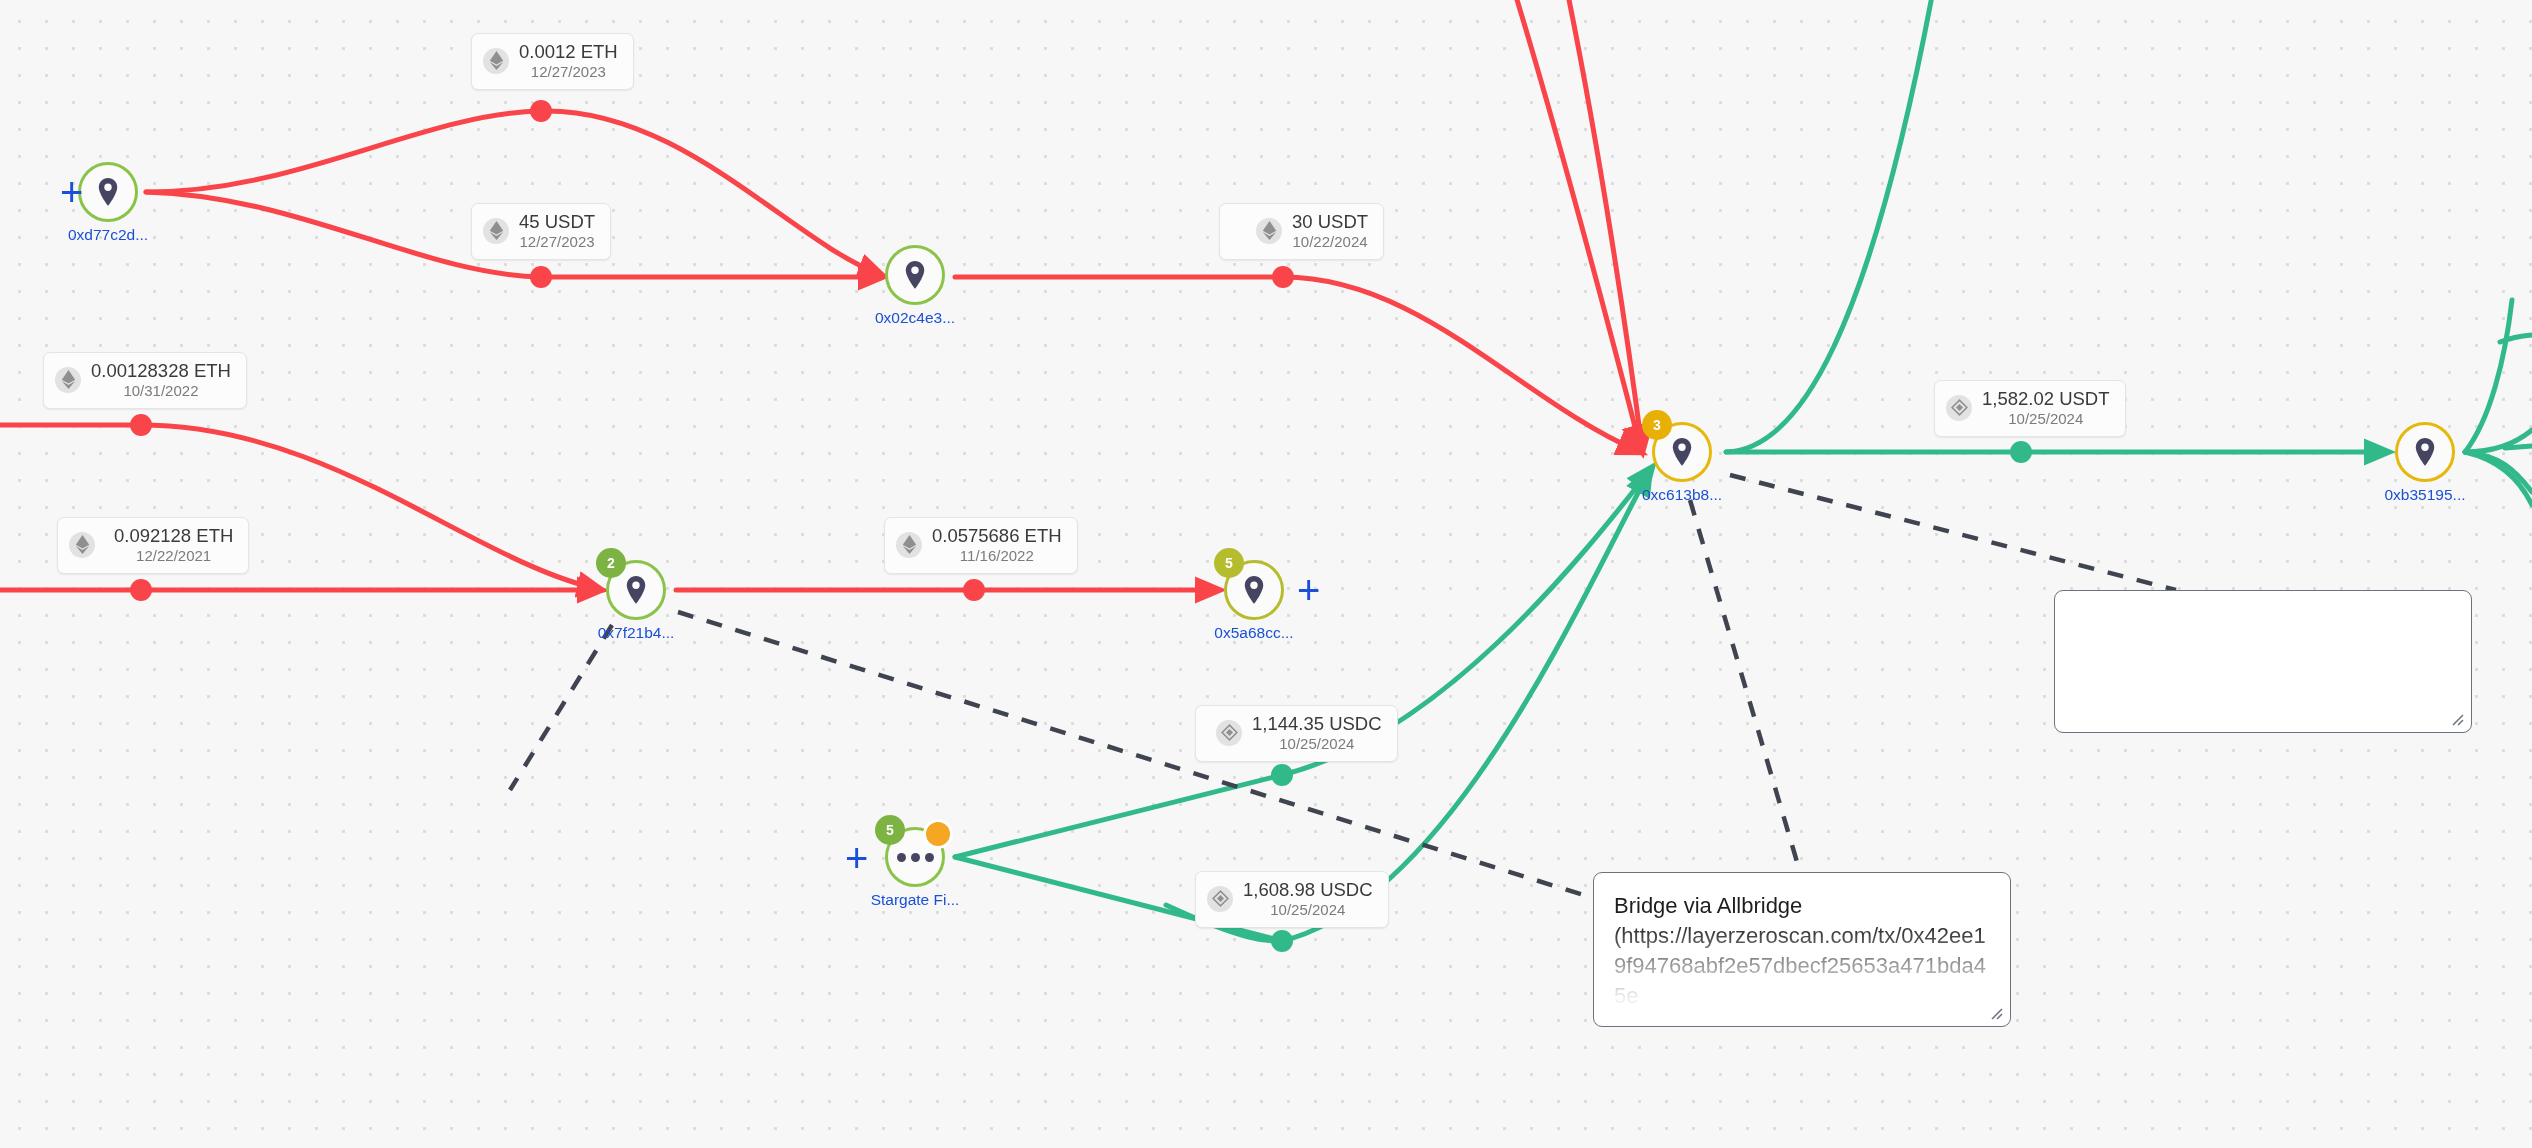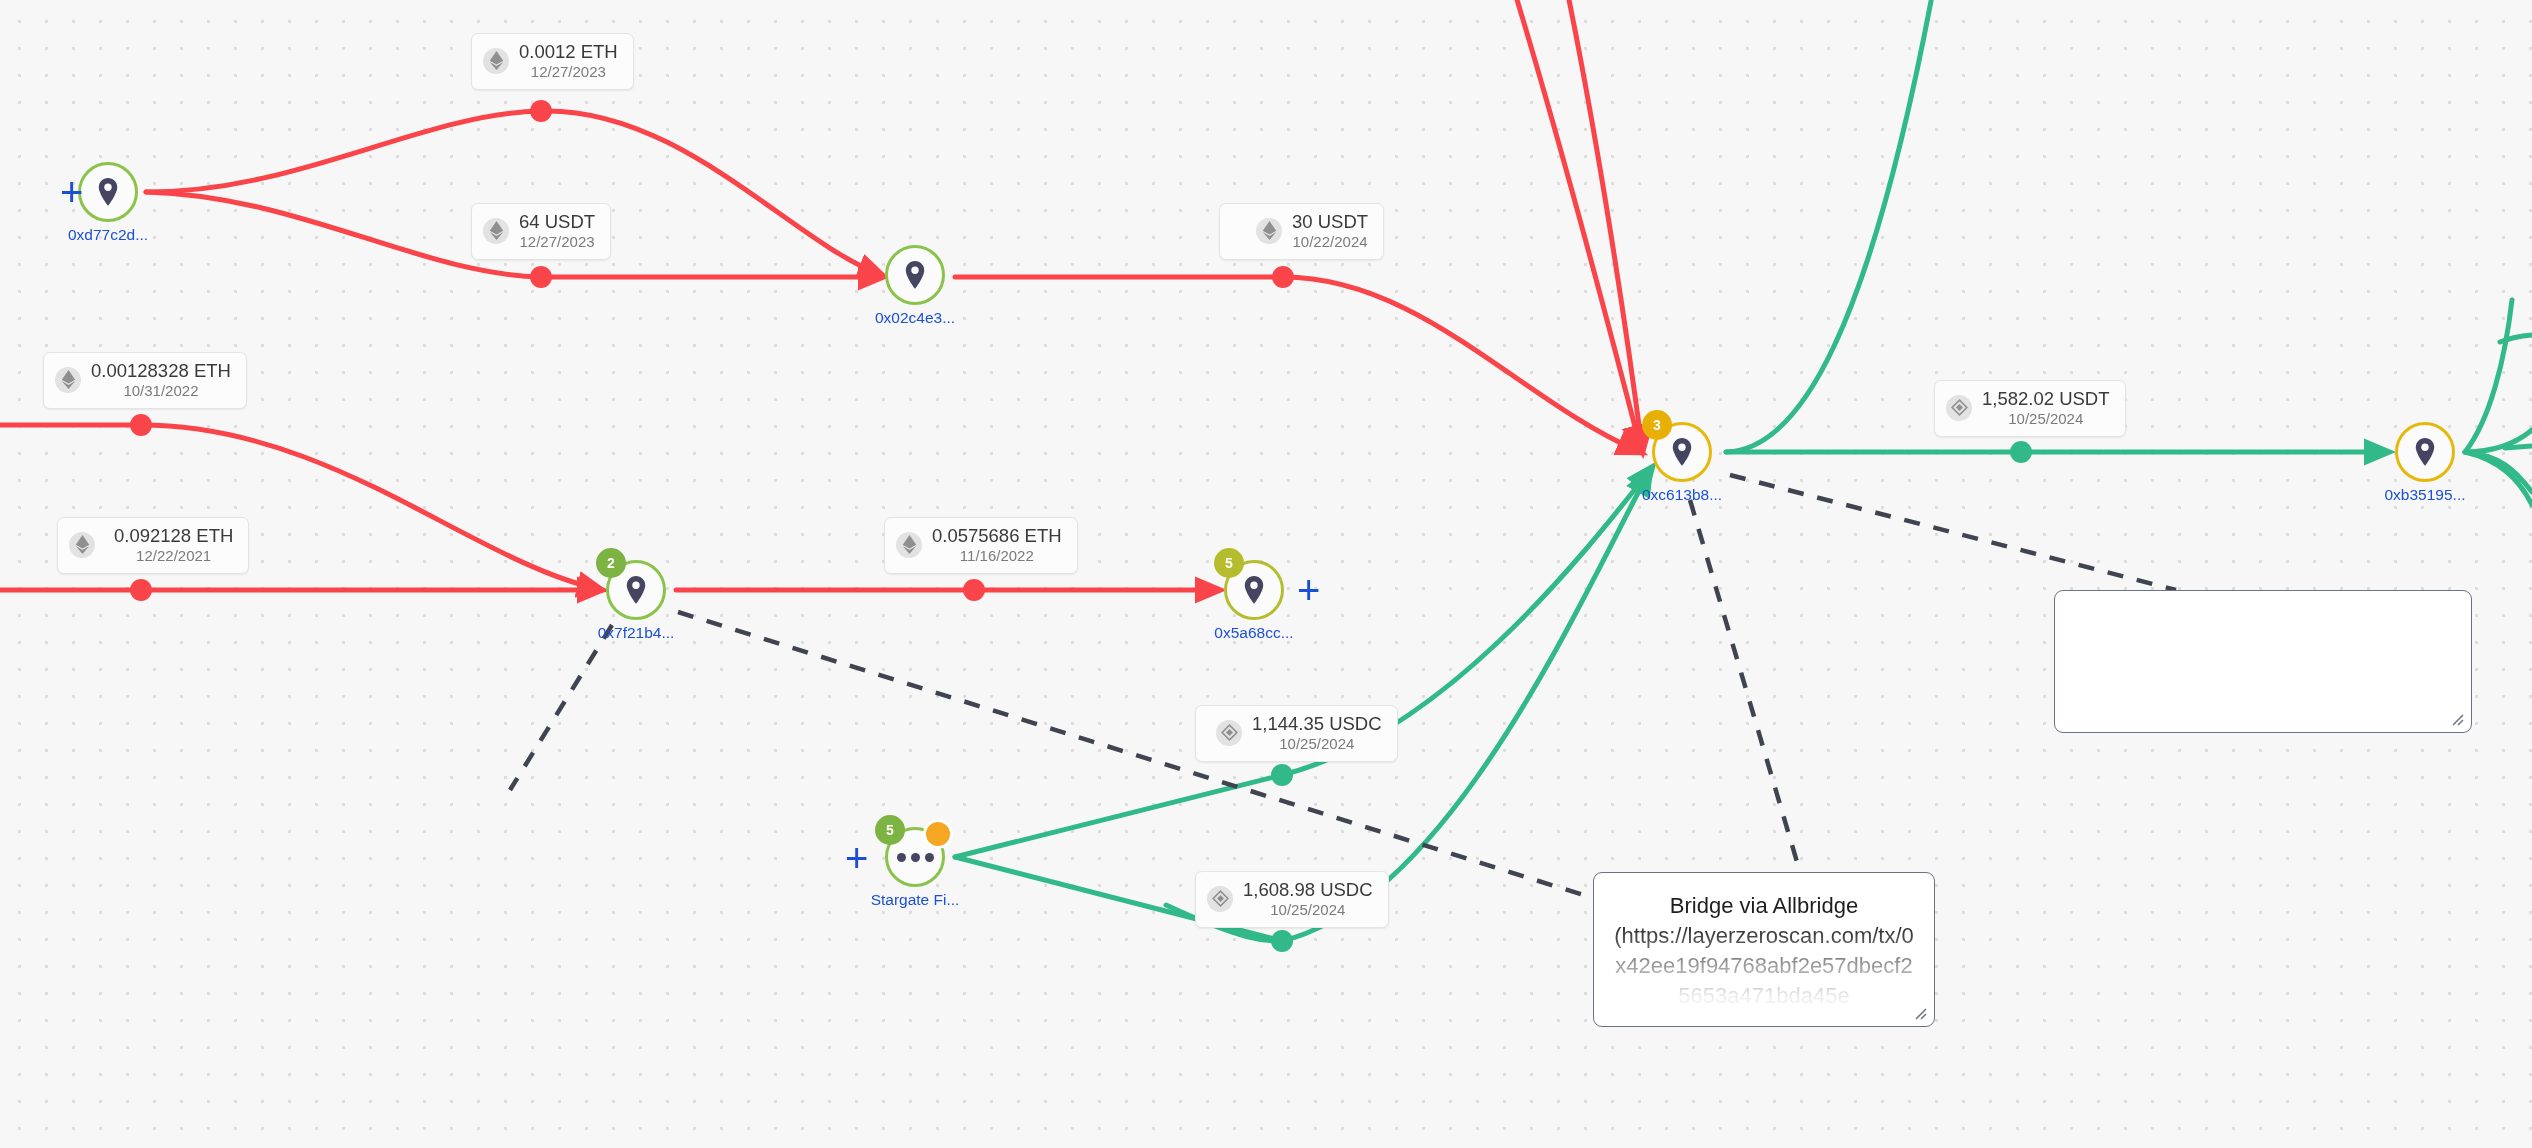--- a/index.html
+++ b/index.html
@@ -338,21 +338,21 @@
   </div>
 
   <div class="chip" style="left:471px; top:203px;">
     <span class="chip-icon">
       <svg width="15" height="19" viewBox="0 0 15 19">
           <path d="M7.5 0 L14.2 9.7 L7.5 13.6 L0.8 9.7 Z" fill="#8f8f8f"></path>
           <path d="M7.5 15 L14.2 11.1 L7.5 19 L0.8 11.1 Z" fill="#8f8f8f"></path>
         </svg>
     </span>
     <span class="chip-text">
-      <span class="chip-amt">64 USDT</span>
+      <span class="chip-amt">45 USDT</span>
       <span class="chip-date">12/27/2023</span>
     </span>
   </div>
 
   <div class="chip" style="left:1219px; top:203px;padding-left:36px;">
     <span class="chip-icon">
       <svg width="15" height="19" viewBox="0 0 15 19">
           <path d="M7.5 0 L14.2 9.7 L7.5 13.6 L0.8 9.7 Z" fill="#8f8f8f"></path>
           <path d="M7.5 15 L14.2 11.1 L7.5 19 L0.8 11.1 Z" fill="#8f8f8f"></path>
         </svg>
@@ -441,20 +441,20 @@
     </span>
   </div>
 
 
   <div class="note" style="left:2054px; top:590px; width:418px; height:143px;">
     <svg class="resize-grip" viewBox="0 0 16 16">
       <path d="M15 5 L5 15 M15 10 L10 15" stroke="#6b7280" stroke-width="1.5" fill="none"></path>
     </svg>
   </div>
 
-  <div class="note note-fade" style="left:1593px; top:872px; width:342px; height:155px;text-align:center;">
+  <div class="note note-fade" style="left:1593px; top:872px; width:418px; height:155px;">
     <div class="note-body">Bridge via Allbridge (https://layerzeroscan.com/tx/0x42ee19f94768abf2e57dbecf25653a471bda45e</div>
     <svg class="resize-grip" viewBox="0 0 16 16">
       <path d="M15 5 L5 15 M15 10 L10 15" stroke="#6b7280" stroke-width="1.5" fill="none"></path>
     </svg>
   </div>
 
 </div>
 
 </body></html>

